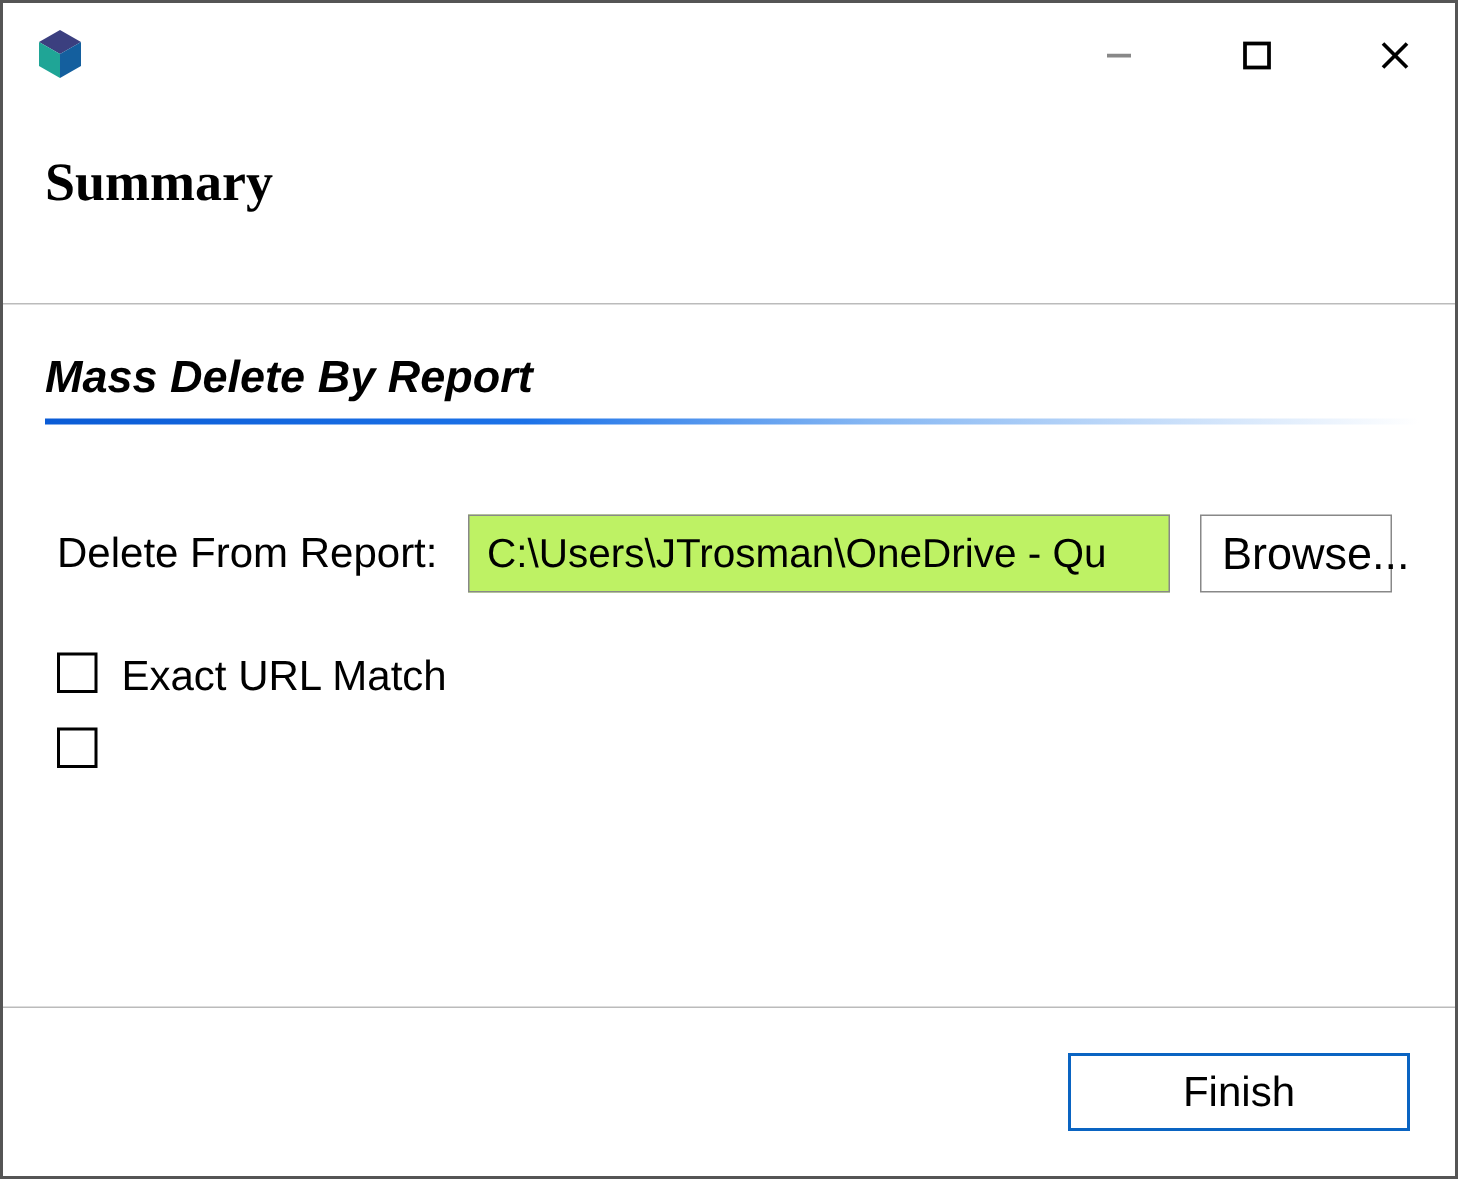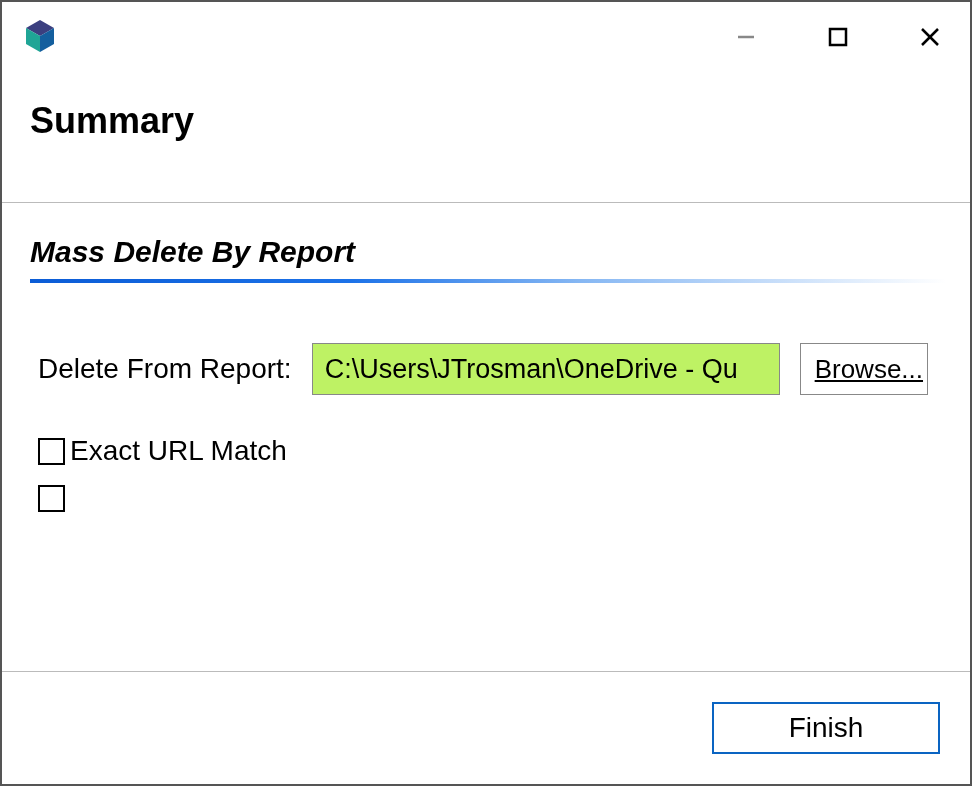--- a/index.html
+++ b/index.html
@@ -40,20 +40,21 @@
     .win-control {
       width: 24px;
       height: 24px;
       display: flex;
       align-items: center;
       justify-content: center;
       cursor: pointer;
     }
     .header {
       padding: 38px 16px 60px 28px;
+      font-family: Liberation Serif, serif;
     }
     .header-title {
       font-size: 36px;
       font-weight: 700;
       color: #000;
     }
     .divider {
       border-top: 1px solid #bbb;
     }
     .content {
@@ -91,34 +92,32 @@
       border: 1px solid #888;
       width: 468px;
       height: 52px;
       background: #bef264;
       color: #000;
       overflow: hidden;
       white-space: nowrap;
     }
     .browse-btn {
       font-family: inherit;
-      font-size: 26px;
+      font-size: 30px;
       padding: 9px 14px;
       border: 1px solid #888;
       background: #fff;
       height: 52px;
       width: 128px;
       text-align: right;
       cursor: pointer;
-      text-decoration: underline;
     }
     .checkbox-row {
       display: flex;
-      align-items: center;
-      gap: 5px;
+      gap: 16px;
       margin-bottom: 18px;
       padding-left: 8px;
     }
     .checkbox {
       width: 27px;
       height: 27px;
       border: 2px solid #000;
       background: #fff;
       cursor: pointer;
       flex-shrink: 0;

